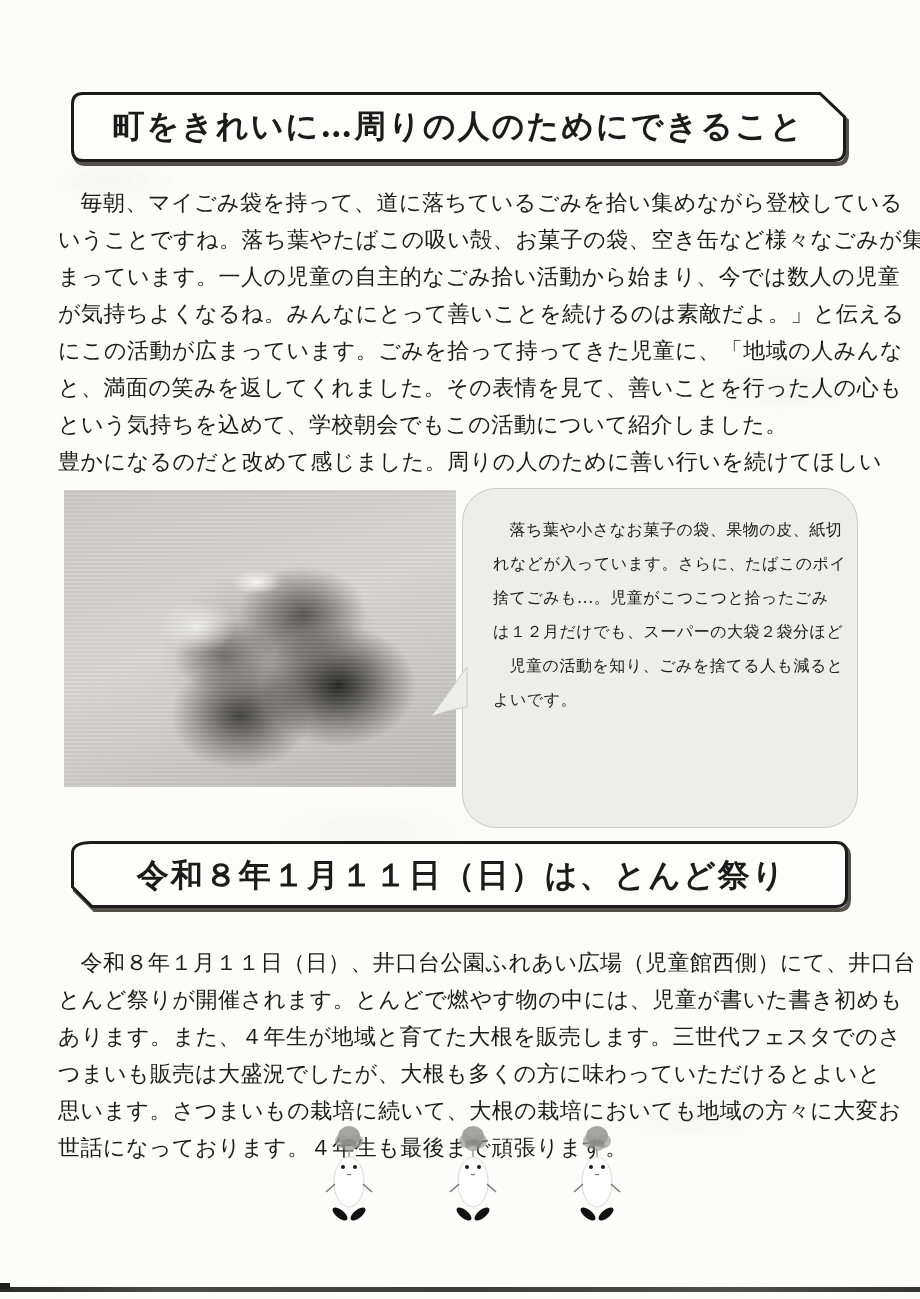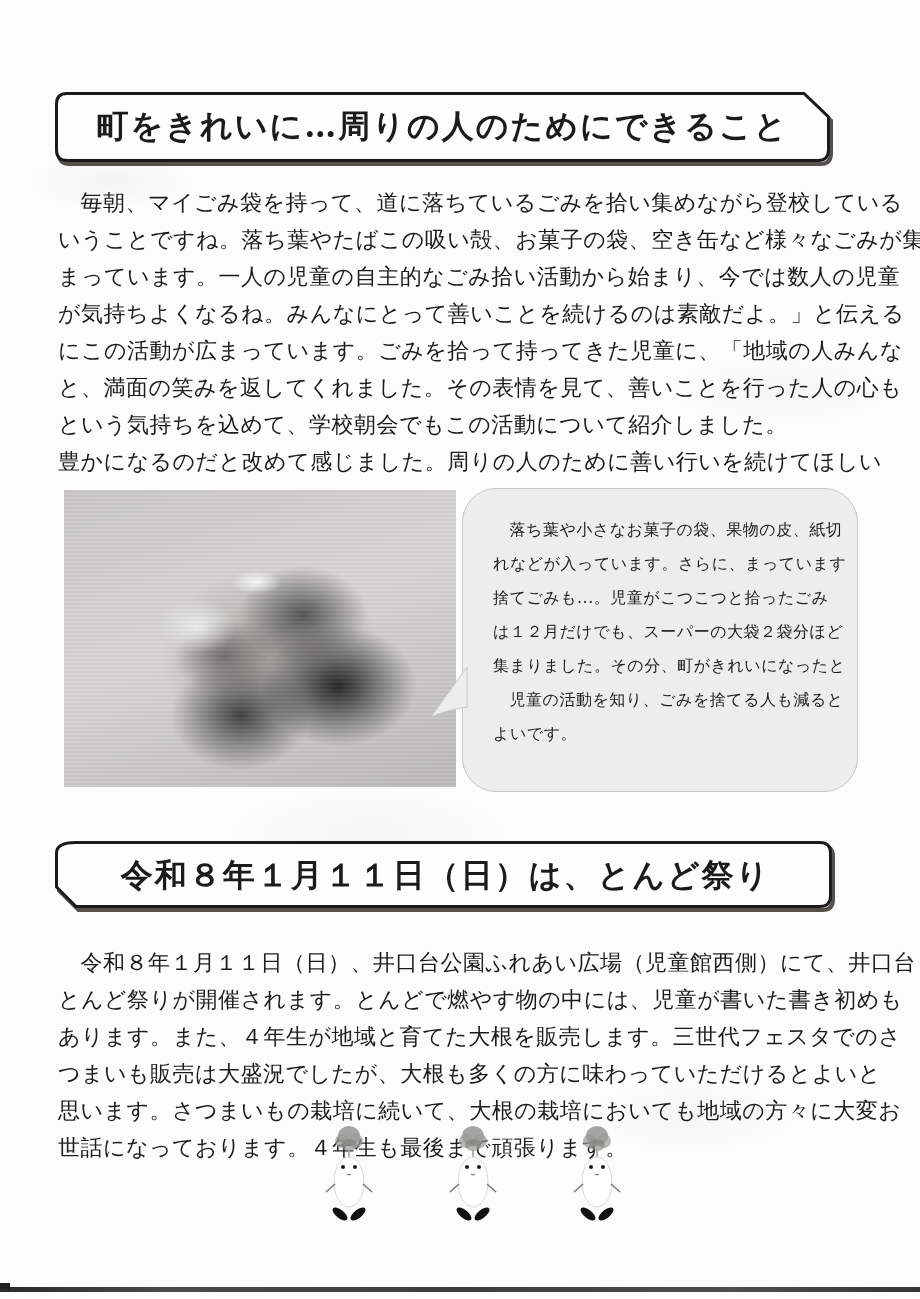--- a/index.html
+++ b/index.html
@@ -14,21 +14,21 @@
   
   body::before{
     content:"";position:absolute;inset:0;pointer-events:none;
     background:
       radial-gradient(120px 40px at 12% 14%, rgba(120,120,115,.06), transparent 70%),
       radial-gradient(160px 50px at 85% 30%, rgba(120,120,115,.05), transparent 70%),
       radial-gradient(200px 60px at 40% 64%, rgba(120,120,115,.05), transparent 70%),
       radial-gradient(150px 50px at 75% 86%, rgba(120,120,115,.05), transparent 70%);
   }
 
-  .title-box{position:absolute;left:52px;}
+  .title-box{position:absolute;left:68px;}
   .title-box svg{position:absolute;left:0;top:0;}
   .title-text{
     position:absolute;inset:0;
     display:flex;align-items:center;justify-content:center;
     font-size:32px;font-weight:600;letter-spacing:2px;
     white-space:nowrap;
   }
   #title-box-1{top:88px;width:781px;height:78px;}
   #title-box-2{top:838px;width:787px;height:76px;}
 
@@ -50,21 +50,21 @@
       radial-gradient(150px 115px at 53% 55%, rgba(122,120,114,.55), transparent 75%),
       linear-gradient(160deg,#cbcac6 0%,#d8d7d3 45%,#bcbbb7 100%);
   }
   #photo .grain{
     position:absolute;inset:0;
     background:repeating-linear-gradient(0deg, rgba(255,255,255,.05) 0 2px, rgba(0,0,0,.04) 2px 4px);
   }
 
   
   #speech-bubble{
-    position:absolute;left:462px;top:488px;width:396px;height:304px;
+    position:absolute;left:462px;top:488px;width:396px;height:340px;
     background:#ededea;
     border:1px solid #c9c9c4;
     border-radius:34px;
     box-sizing:border-box;
     padding:24px 26px 0 30px;
     font-size:16px;
   }
   #speech-bubble .line{height:34px;line-height:34px;white-space:nowrap;letter-spacing:.5px;font-weight:500;}
   #bubble-tail{position:absolute;left:-34px;top:178px;width:40px;height:56px;}
 
@@ -108,24 +108,23 @@
 
 <div id="photo">
   <div class="grain"></div>
 </div>
 
 <div id="speech-bubble">
   <svg id="bubble-tail" viewBox="0 0 40 56">
     <path d="M 38 0 L 2 50 Q 14 44 38 40 Z" fill="#ededea" stroke="#c9c9c4" stroke-width="1"></path>
   </svg>
   <div class="line">　落ち葉や小さなお菓子の袋、果物の皮、紙切</div>
-  <div class="line">れなどが入っています。さらに、まっています</div>
+  <div class="line">れなどが入っています。さらに、たばこのポイ</div>
   <div class="line">捨てごみも...。児童がこつこつと拾ったごみ</div>
   <div class="line">は１２月だけでも、スーパーの大袋２袋分ほど</div>
-  <div class="line">集まりました。その分、町がきれいになったと</div>
   <div class="line">　児童の活動を知り、ごみを捨てる人も減ると</div>
   <div class="line">よいです。</div>
 </div>
 
 <div class="title-box" id="title-box-2">
   <svg width="787" height="76" viewBox="0 0 787 76">
     <path d="M 24 4.5 L 768 4.5 Q 778.5 4.5 778.5 15 L 778.5 58 Q 778.5 68.5 768 68.5 L 24 68.5 L 4.5 49 L 4.5 15 Q 4.5 4.5 24 4.5 Z" transform="translate(2.5,3.5)" fill="none" stroke="#55524e" stroke-width="4"></path>
     <path d="M 24 4.5 L 768 4.5 Q 778.5 4.5 778.5 15 L 778.5 58 Q 778.5 68.5 768 68.5 L 24 68.5 L 4.5 49 L 4.5 15 Q 4.5 4.5 24 4.5 Z" fill="#fdfdfb" stroke="#1b1b1b" stroke-width="3"></path>
   </svg>
   <div class="title-text">令和８年１月１１日（日）は、とんど祭り</div>

